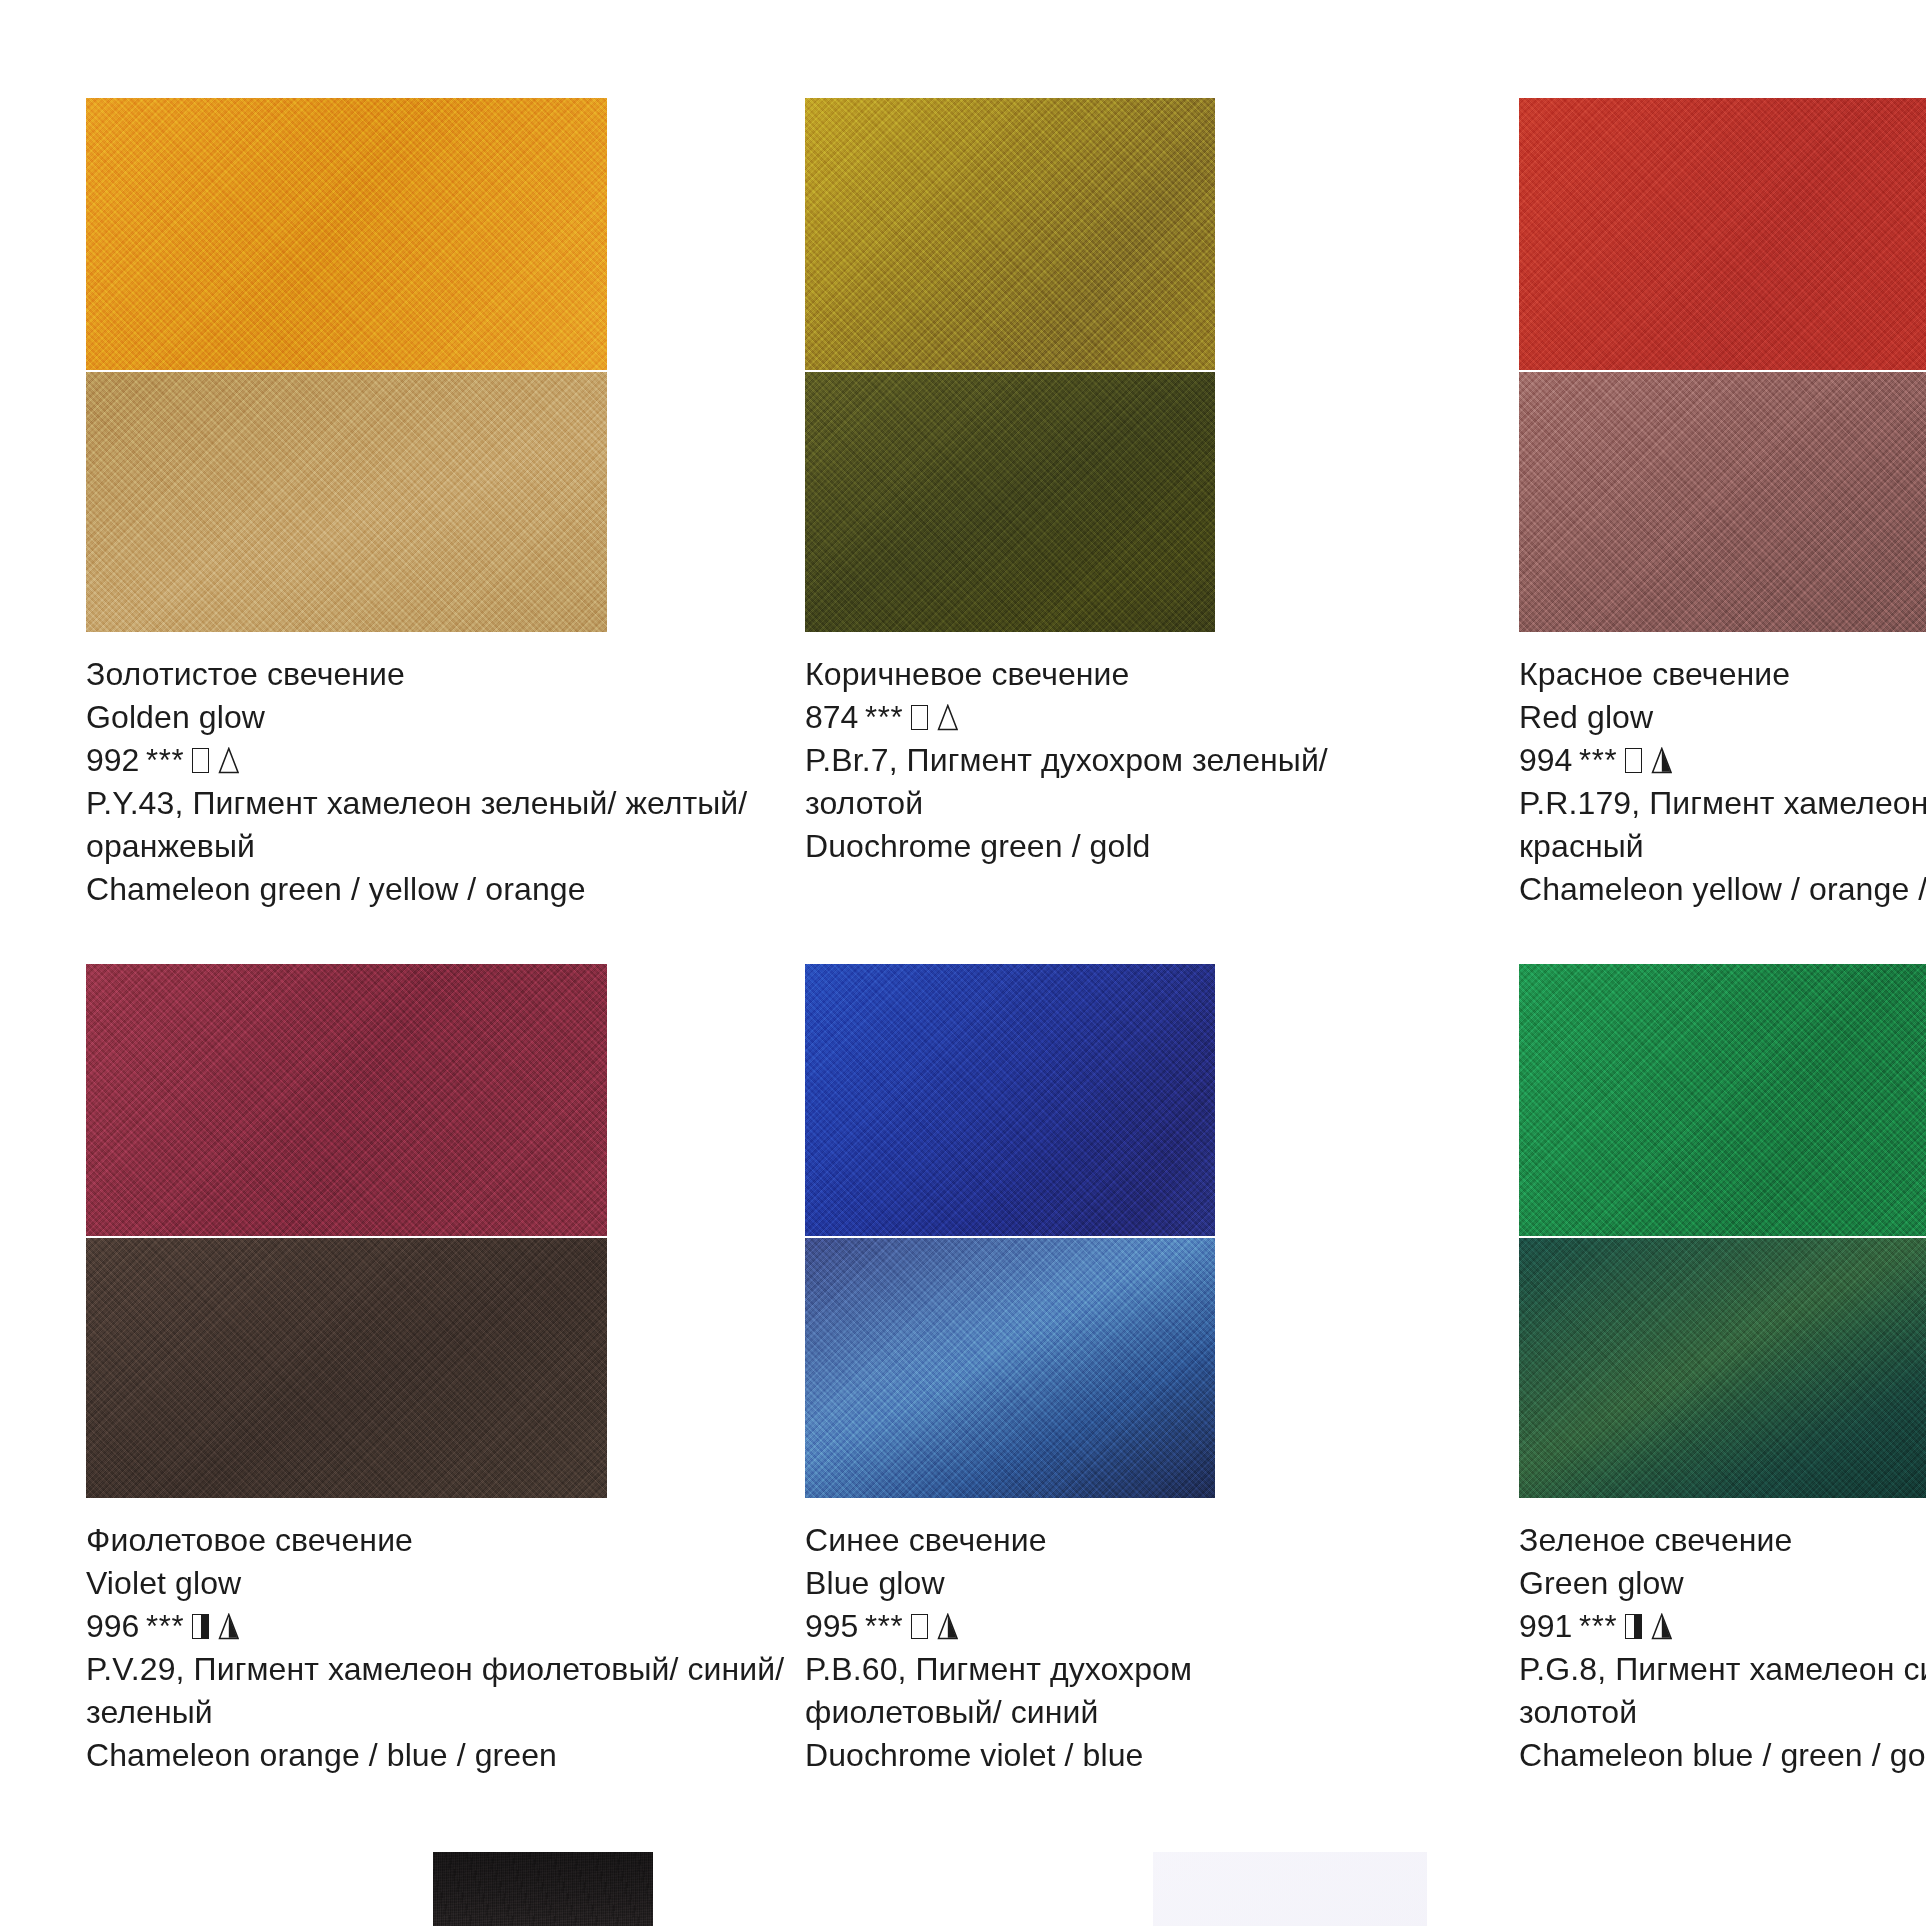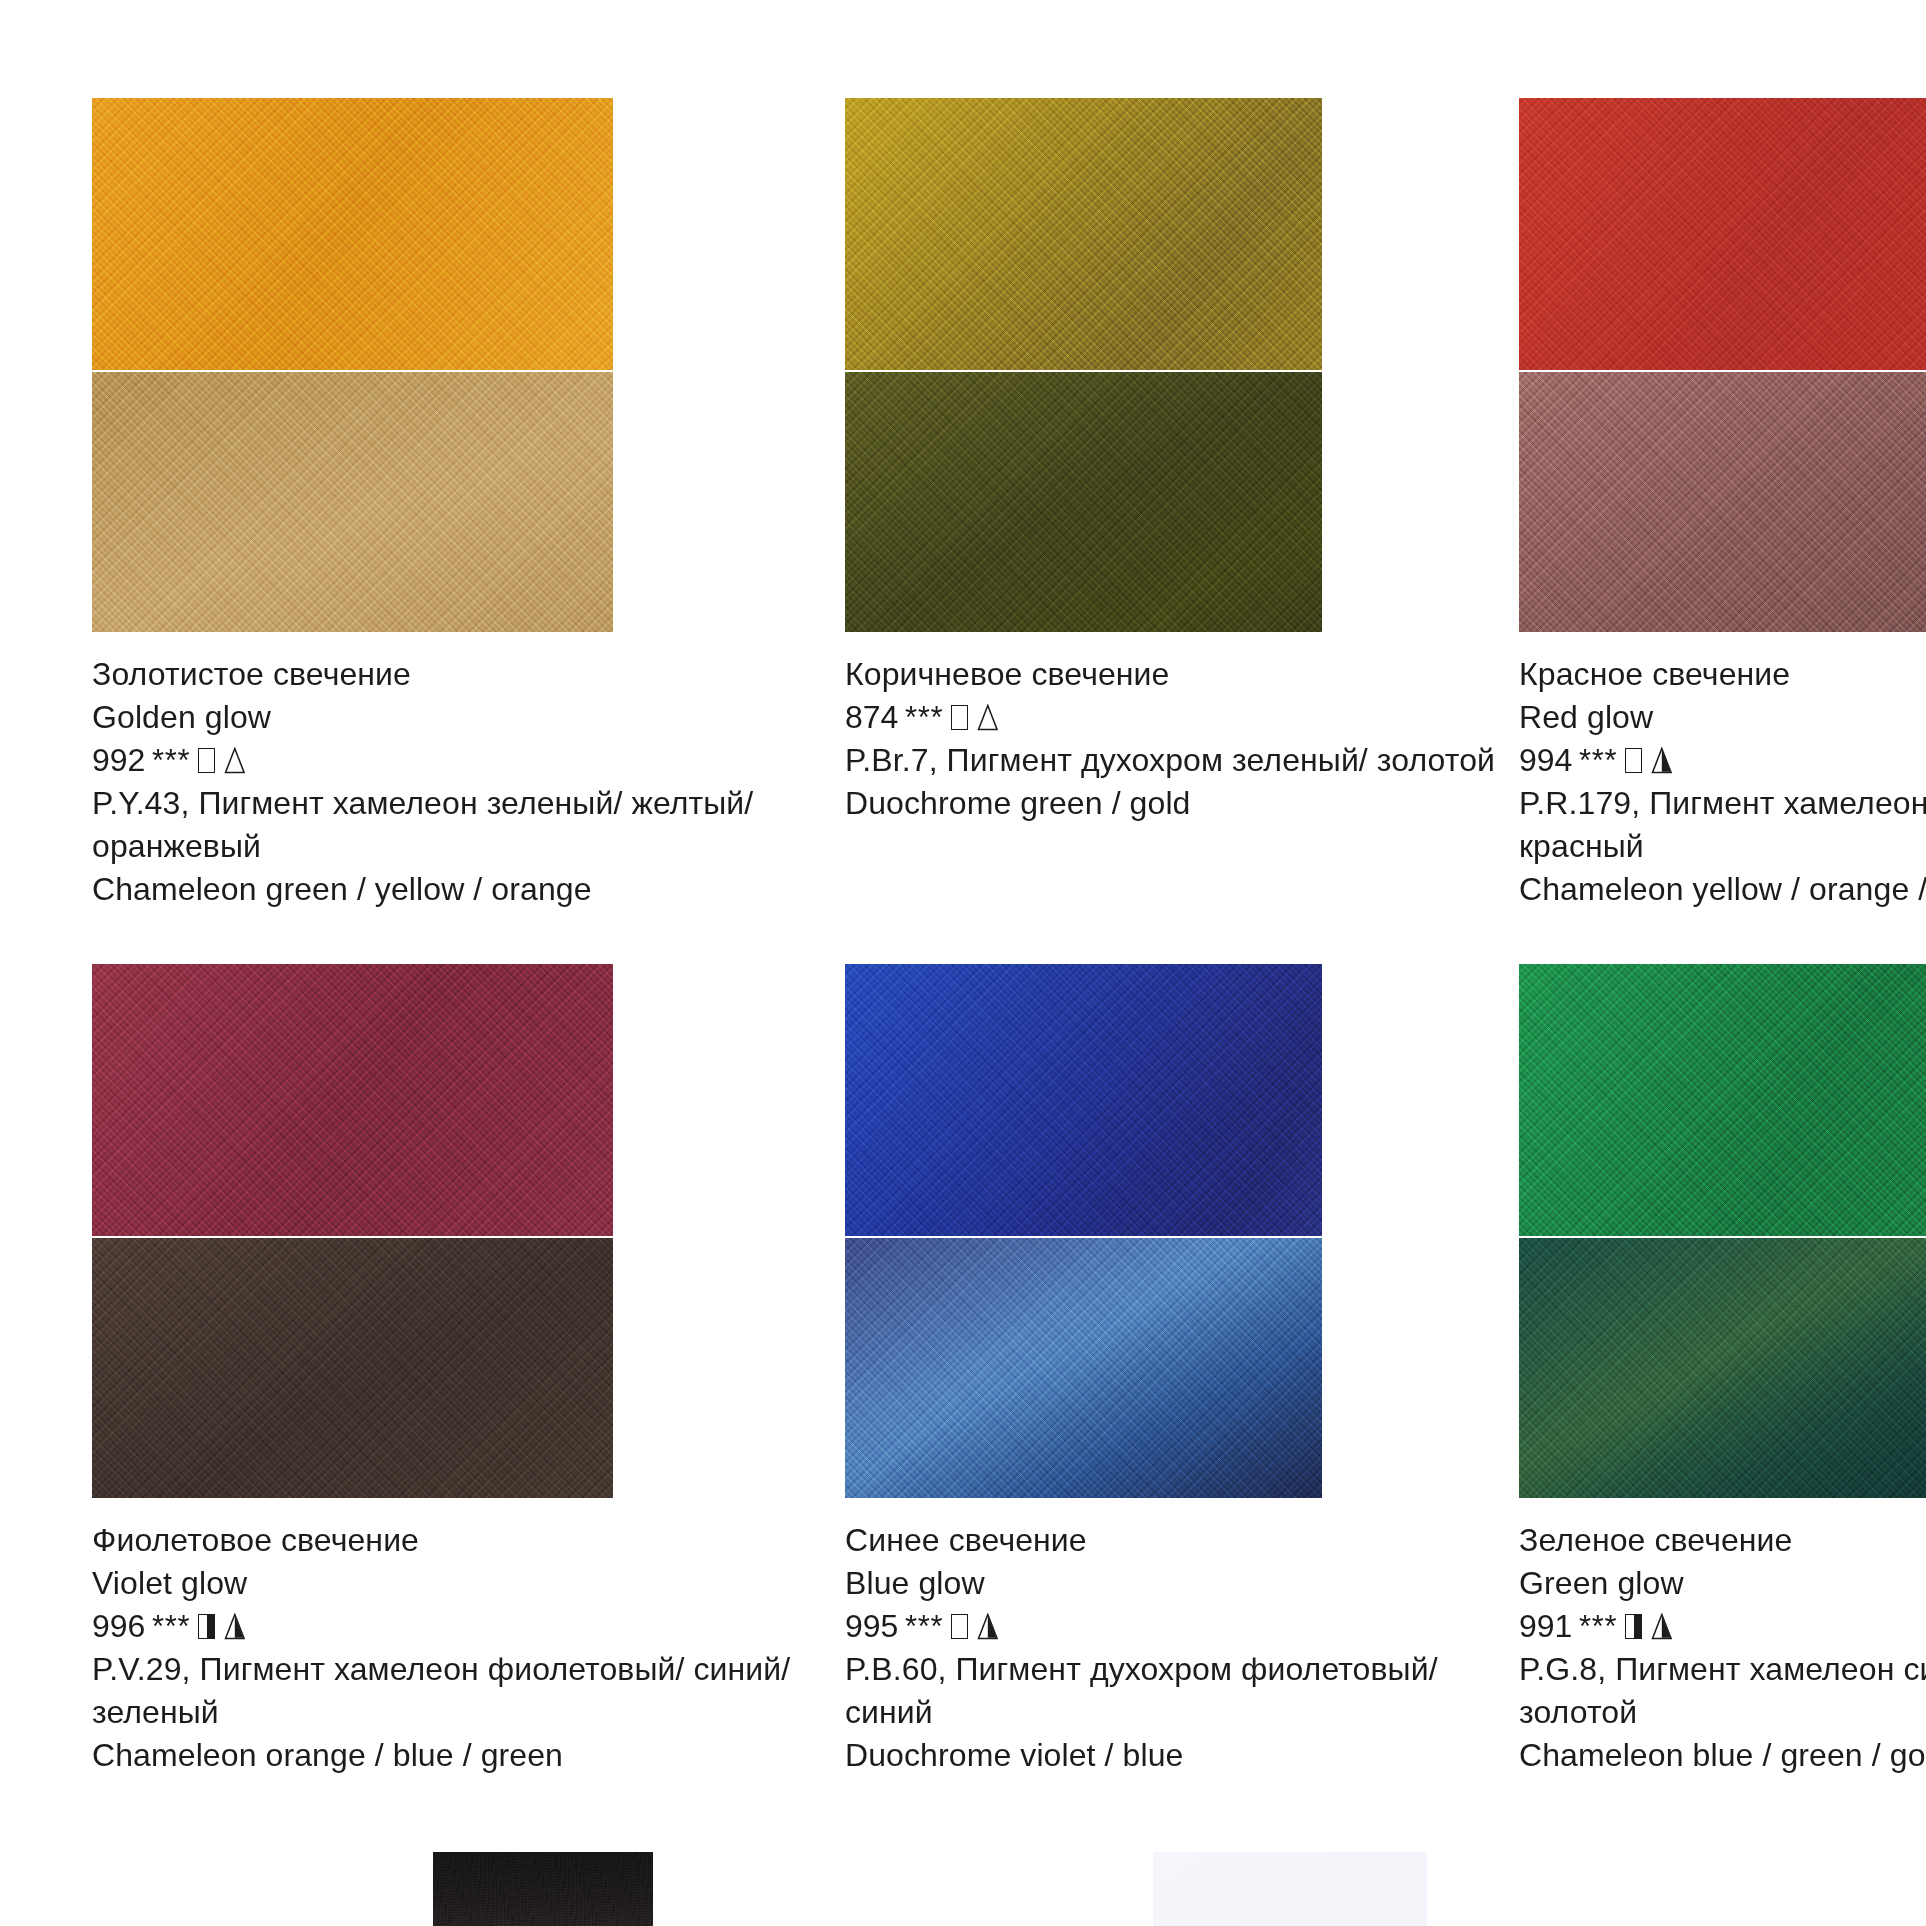--- a/index.html
+++ b/index.html
@@ -30,22 +30,22 @@
   .row-1 { top: 98px; }
   .row-2 { top: 964px; }
   .row-3 { top: 1852px; }
 
   .cell {
     position: absolute;
     top: 0;
   }
 
   
-  .col-1 { left: 92px;  width: 521px; }
-  .col-2 { left: 805px; width: 477px; margin-left: 40px; }
+  .col-1 { left: 86px;  width: 521px; }
+  .col-2 { left: 805px; width: 410px; }
   .col-3 { left: 1519px; width: 529px; }
 
   
   .col-b1 { left: 433px; width: 220px; }
   .col-b2 { left: 1153px; width: 274px; }
 
   
   .swatch {
     position: relative;
     width: 100%;

